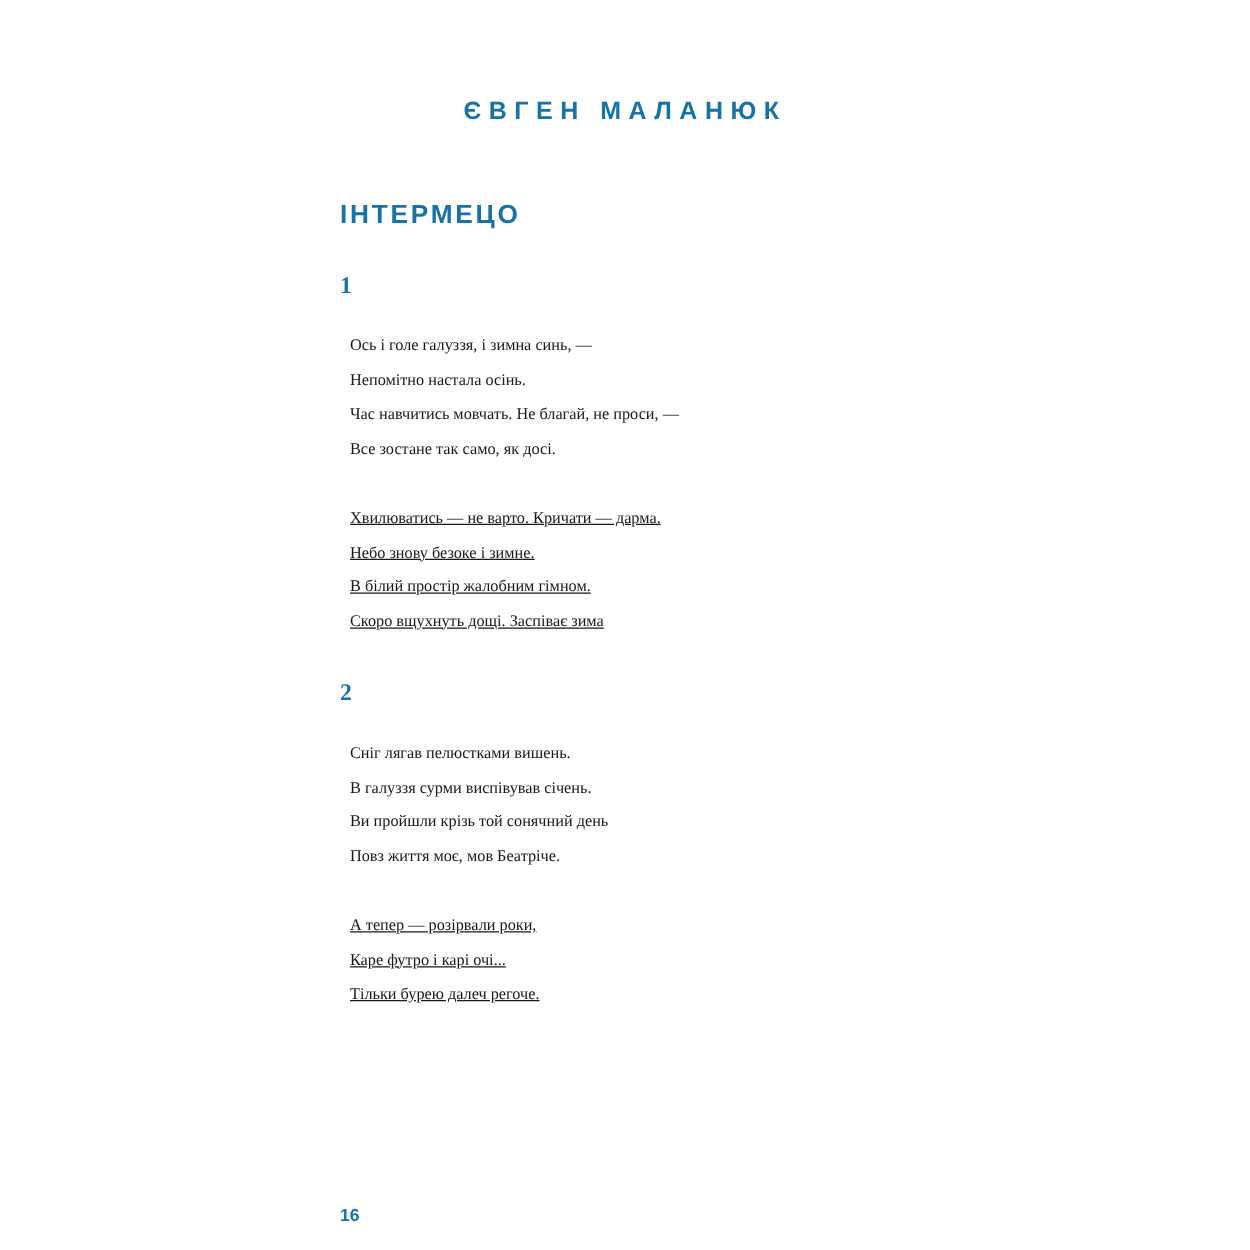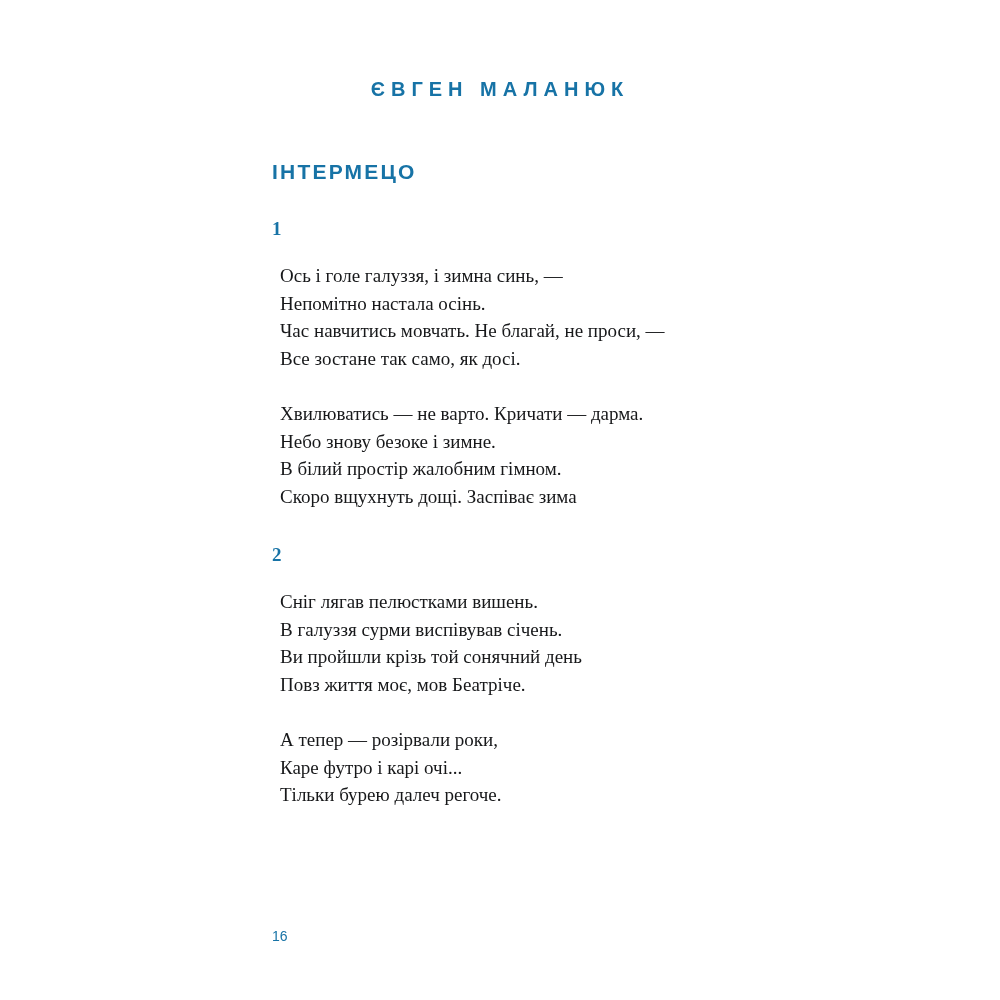--- a/index.html
+++ b/index.html
@@ -53,42 +53,43 @@
     font-weight: bold;
     font-size: 19px;
     color: #1773a6;
     margin: 0 0 22px 0;
   }
   .stanza {
     margin: 0 0 28px 8px;
   }
   .stanza:last-child {
     margin-bottom: 0;
+    text-decoration: underline;
   }
   .line {
     font-family: "Liberation Serif", serif;
-    font-size: 19px;
+    font-size: 13px;
     line-height: 27.5px;
     color: #17181a;
     white-space: pre-wrap;
   }
   .section {
     margin-bottom: 12px;
   }
   .section-2 {
     margin-top: 34px;
   }
   .page-number {
     position: absolute;
     left: 272px;
-    top: 928px;
+    top: 964px;
     font-family: "Liberation Sans", sans-serif;
     font-size: 14px;
     color: #1773a6;
-    font-weight: normal;
+    font-weight: bold;
   }
 </style>
 </head>
 <body>
 
 <div class="page">
 
   <div class="author">Євген Маланюк</div>
 
   <div class="content">

